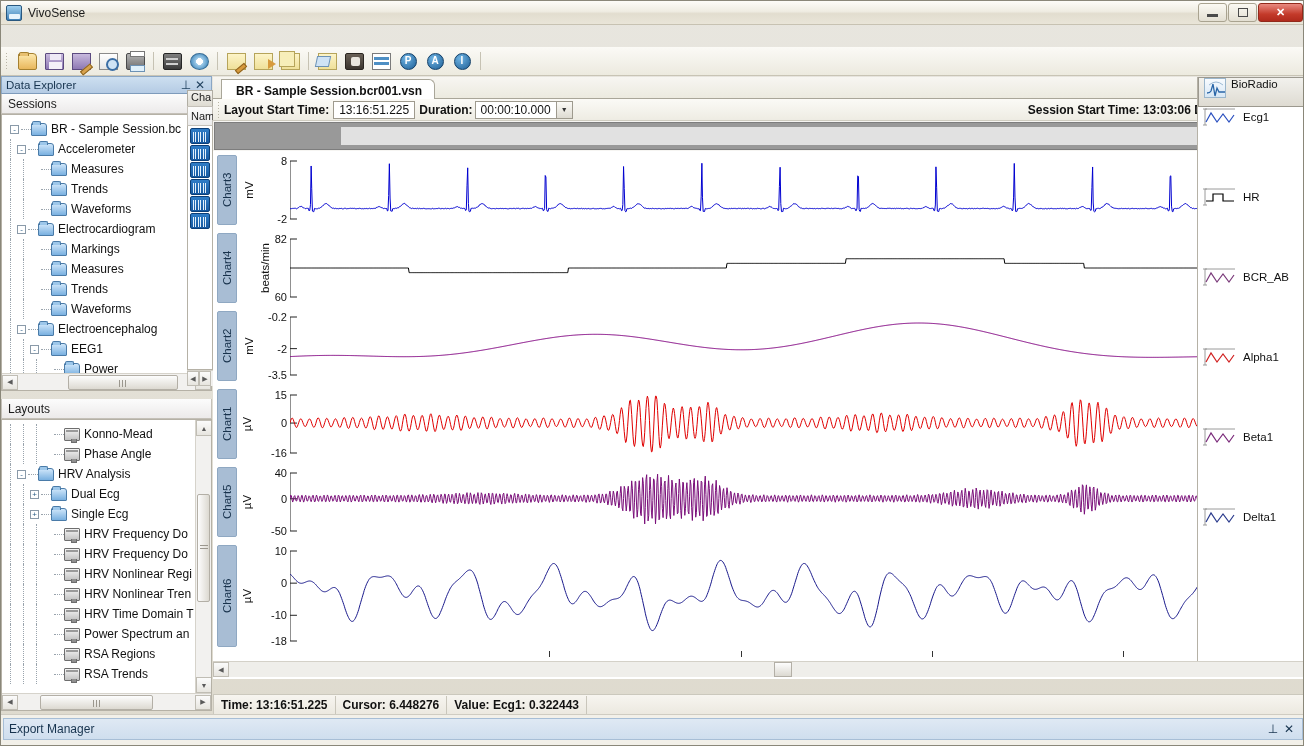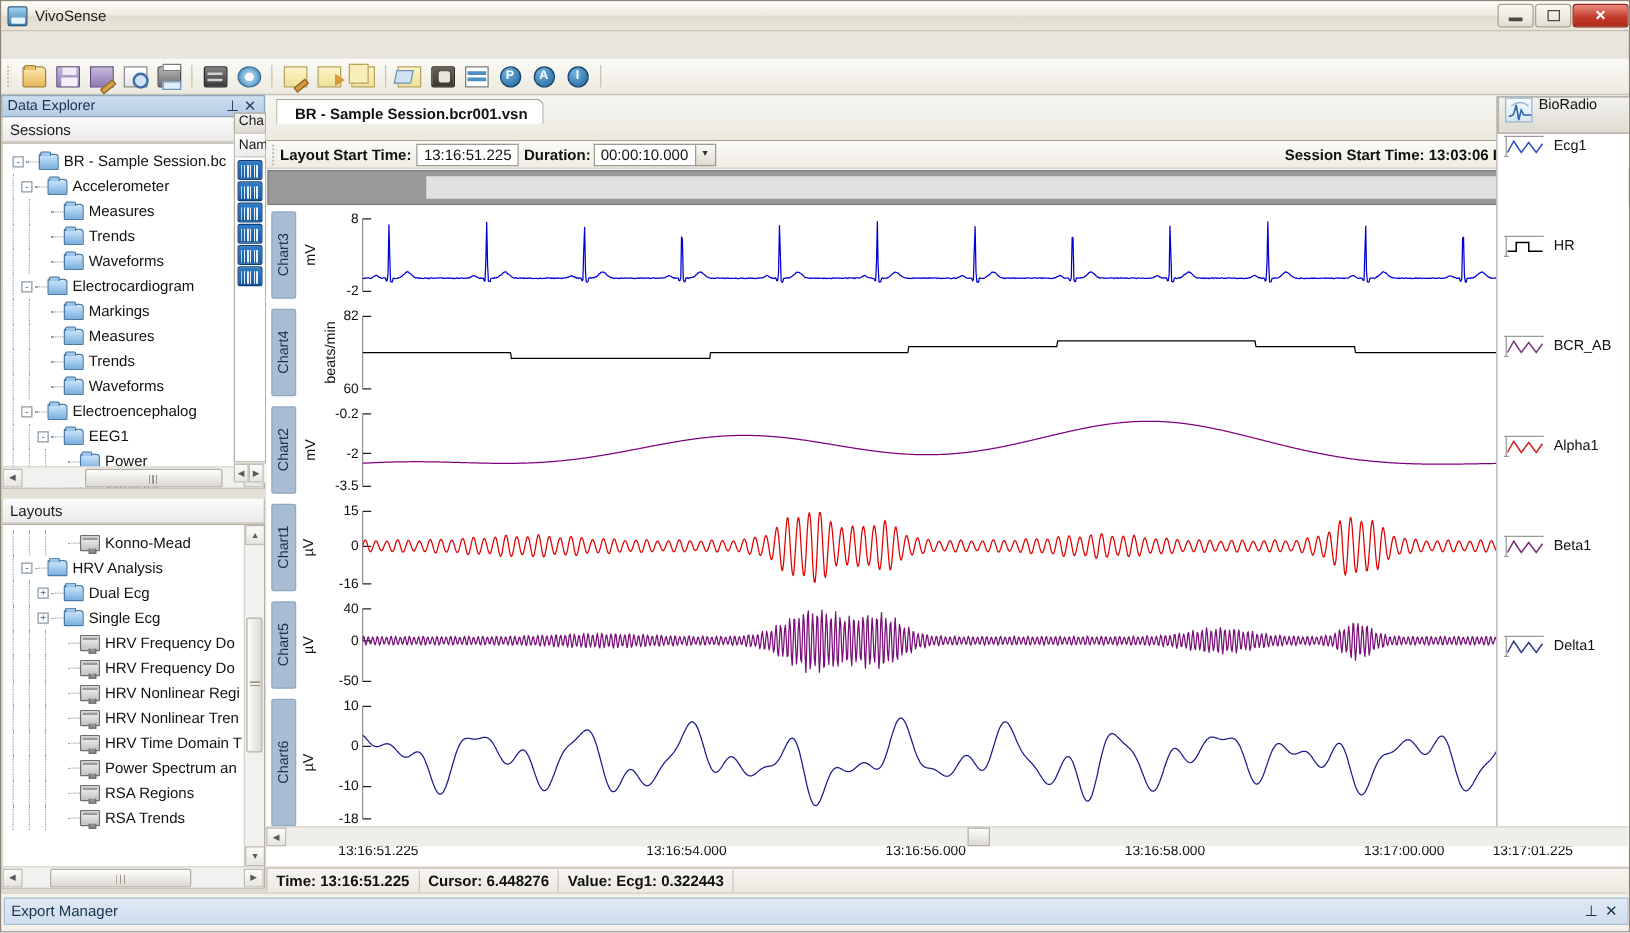--- a/index.html
+++ b/index.html
@@ -173,21 +173,21 @@
   .chan-head { height:20px; background:linear-gradient(#fcfcfc,#ececec); border:1px solid #c4c0b8;
     font-size:11px; padding-left:3px; color:#1b1b1b; display:flex;align-items:center; }
   .chan-body { background:#fff; border:1px solid #b5b1a6; border-top:none; height:244px; padding:2px 0 0 2px;}
   .wvicon { width:20px; height:16px; margin-bottom:1px;
     background:linear-gradient(#2f7dc7,#1659a0); border:1px solid #0c3f78; border-radius:2px; position:relative;}
   .wvicon:after{content:"";position:absolute;left:2px;top:3px;right:2px;height:10px;
     background:repeating-linear-gradient(90deg,#e4f1fc 0 1px,transparent 1px 2px,#e4f1fc 2px 3px,transparent 3px 5px);}
 
   
   .doc { position:absolute; left:212px; top:76px; width:1092px; height:600px; background:#f6f5f2; }
-  .tabrow { height:36px; position:relative; background:linear-gradient(#f7f6f2,#eceadf); border-bottom:1px solid #a9a699; }
+  .tabrow { height:22px; position:relative; background:linear-gradient(#f7f6f2,#eceadf); border-bottom:1px solid #a9a699; }
   .doctab {
     position:absolute; left:8px; top:2px; height:20px; padding:2px 12px 0 14px;
     background:#fff; border:1px solid #a9a699; border-bottom:none;
     border-radius:0 6px 0 0; font-size:12px; font-weight:bold; color:#111;
     display:flex; align-items:center;
   }
   .tabrow .ctl { position:absolute; top:3px; font-size:12px; color:#333; }
   .infobar {
     height:22px; background:linear-gradient(#fbfaf6,#eeece3); border-bottom:1px solid #cfccc0;
     display:flex; align-items:center; padding-left:4px; font-size:12px; font-weight:bold; color:#111;
@@ -480,20 +480,29 @@
     <div class="tree-box" style="height:292px;">
       <div class="tree" id="lay-tree">
           <div class="tnode">
             <div class="vline" style="margin-left: 8px;"></div>
             <div class="vline" style="margin-left: 12px;"></div>
             <div class="vline" style="margin-left: 12px;"></div>
             <div class="spacer" style="width: 11px; margin-left: 6px;"></div>
             <div class="dotline"></div>
             <div class="monitor"></div>
             <div class="tlabel">Konno-Mead</div>
+          </div>
+          <div class="tnode">
+            <div class="vline" style="margin-left: 8px;"></div>
+            <div class="vline" style="margin-left: 12px;"></div>
+            <div class="vline" style="margin-left: 12px;"></div>
+            <div class="spacer" style="width: 11px; margin-left: 6px;"></div>
+            <div class="dotline"></div>
+            <div class="monitor"></div>
+            <div class="tlabel">Phase Angle</div>
           </div>
           <div class="tnode">
             <div class="vline" style="margin-left: 8px;"></div>
             <div class="expander" style="margin-left: 6px;">-</div>
             <div class="dotline"></div>
             <div class="folder"></div>
             <div class="tlabel">HRV Analysis</div>
           </div>
           <div class="tnode">
             <div class="vline" style="margin-left: 8px;"></div>

